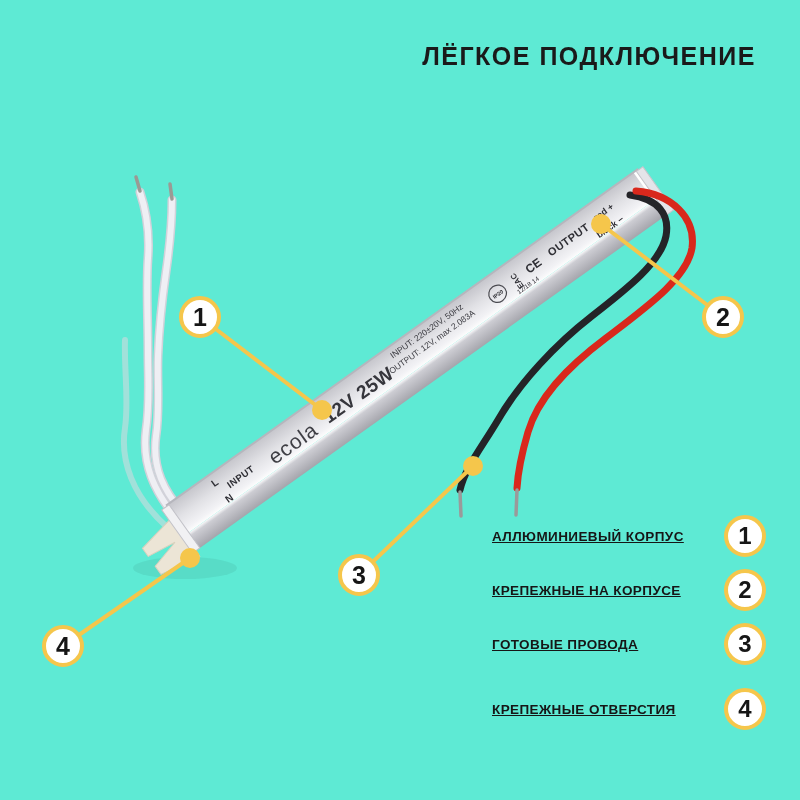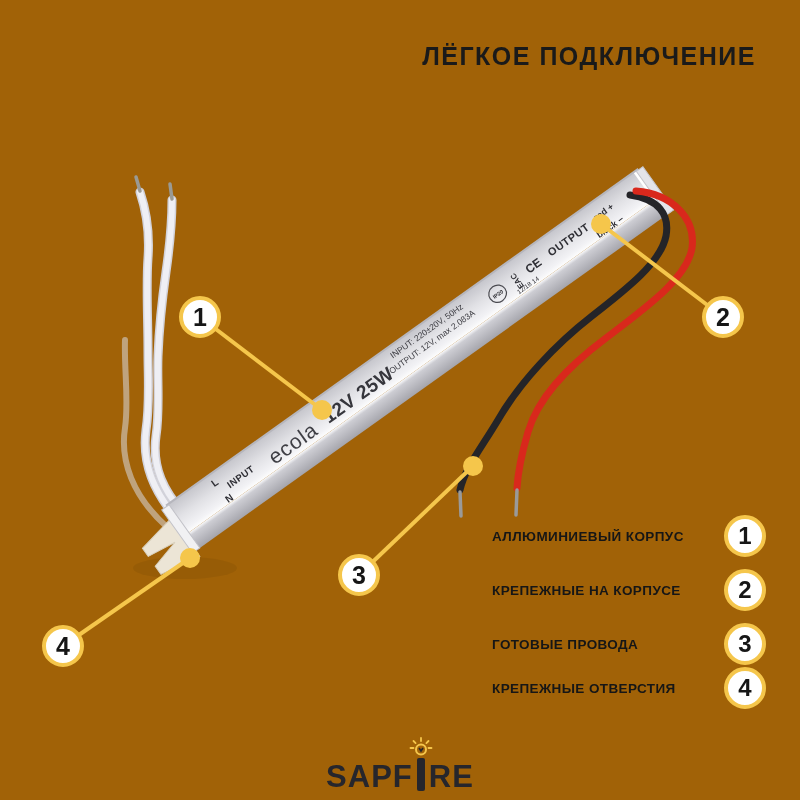--- a/index.html
+++ b/index.html
@@ -1,17 +1,17 @@
 <!DOCTYPE html>
 <html><head>
 <meta charset="utf-8">
 <style>
   html,body{margin:0;padding:0;background:#fff;}
   .stage{
-    position:relative;width:800px;height:800px;background:#a16207;
+    position:relative;width:800px;height:800px;background:#5eead4;
     font-family:"Liberation Sans", sans-serif;overflow:hidden;
   }
   
   .title{
     position:absolute;top:42px;right:44px;
     font-size:25px;font-weight:800;letter-spacing:1.5px;color:#1a1a1a;
     white-space:nowrap;
   }
   
   .art{position:absolute;left:0;top:0;width:800px;height:800px;}
@@ -23,20 +23,21 @@
     font-size:25px;font-weight:800;color:#161616;box-sizing:border-box;
   }
   
   .legend-row{
     position:absolute;left:492px;width:274px;height:44px;
     display:flex;align-items:center;justify-content:space-between;
   }
   .legend-label{
     font-size:13.5px;font-weight:800;letter-spacing:.4px;color:#161616;
     white-space:nowrap;
+    text-decoration:underline;
   }
   .legend-num{
     width:42px;height:42px;border-radius:50%;background:#fff;
     border:4px solid #F5C64B;box-sizing:border-box;flex:0 0 auto;
     display:flex;align-items:center;justify-content:center;
     font-size:24px;font-weight:800;color:#161616;
   }
   
   .logo{
     position:absolute;left:0;right:0;bottom:8px;
@@ -164,38 +165,21 @@
     <span class="legend-num">
         <span>2</span>
       </span>
   </div>
   <div class="legend-row" style="top:622px;gap:12px;">
     <span class="legend-label">ГОТОВЫЕ ПРОВОДА</span>
     <span class="legend-num">
         <span>3</span>
       </span>
   </div>
-  <div class="legend-row" style="top:666px;gap:32px;">
+  <div class="legend-row" style="top:687px;gap:32px;">
     <span class="legend-label">КРЕПЕЖНЫЕ ОТВЕРСТИЯ</span>
     <span class="legend-num">
         <span>4</span>
       </span>
   </div>
 
-  <div class="logo">
-    <span class="logo-text">SAPF</span>
-    <span class="logo-i">
-      <svg width="28" height="24" viewBox="0 0 28 24">
-        <g stroke="#F5C64B" stroke-width="1.8" stroke-linecap="round">
-          <line x1="14" y1="1" x2="14" y2="4"></line>
-          <line x1="6.5" y1="4" x2="8.6" y2="6.1"></line>
-          <line x1="21.5" y1="4" x2="19.4" y2="6.1"></line>
-          <line x1="3.5" y1="11" x2="6.5" y2="11"></line>
-          <line x1="24.5" y1="11" x2="21.5" y2="11"></line>
-        </g>
-        <circle cx="14" cy="12.5" r="5" fill="none" stroke="#F5C64B" stroke-width="2"></circle>
-        <path d="M 12,11 L 14,14 L 16,11" fill="none" stroke="#26262c" stroke-width="1.6"></path>
-      </svg>
-    </span>
-    <span class="logo-text">RE</span>
-  </div>
 
 </div>
 
 </body></html>

